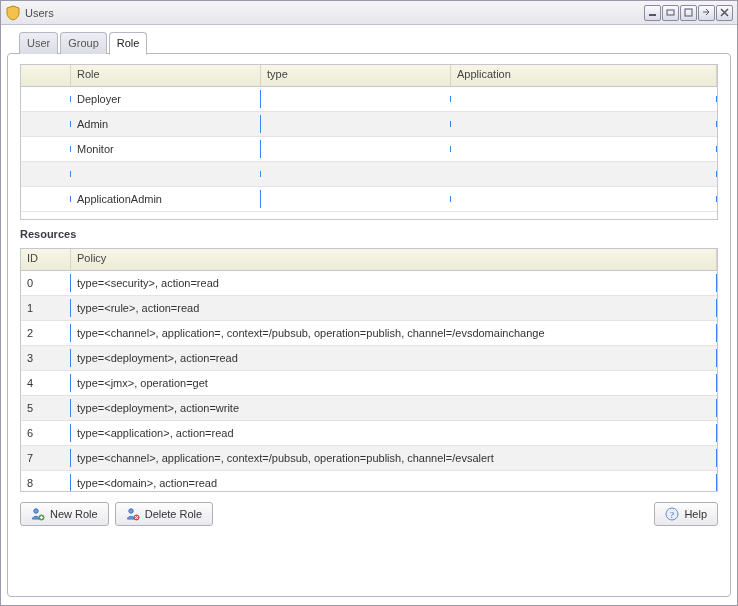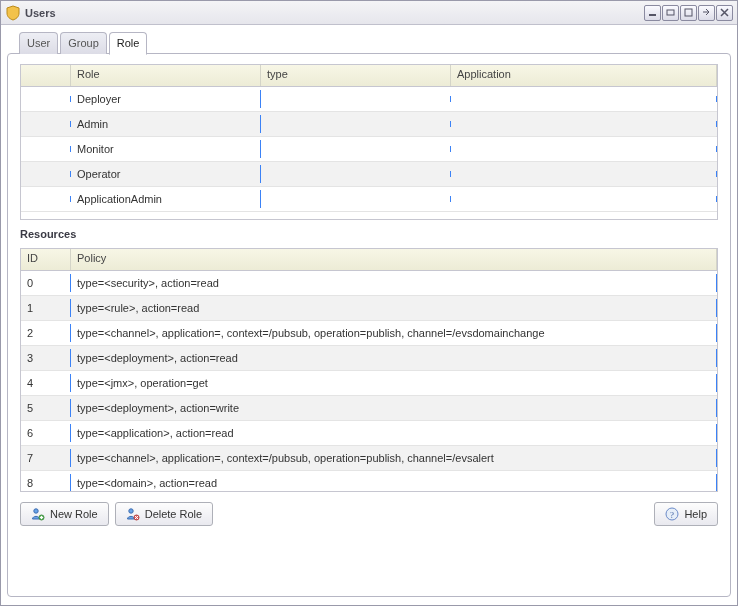--- a/index.html
+++ b/index.html
@@ -24,21 +24,21 @@
   .titlebar {
     height: 24px;
     background: linear-gradient(#f4f4f6, #e6e6ec);
     border-bottom: 1px solid #c0c0cc;
     display: flex;
     align-items: center;
     padding: 0 4px;
     gap: 4px;
   }
   .title-icon { width: 16px; height: 16px; }
-  .title-text { font-weight: bold; color: #4a4a55; flex: 1; }
+  .title-text { font-weight: normal; color: #4a4a55; flex: 1; }
   .title-btns { display: flex; gap: 1px; }
   .title-btn {
     width: 17px; height: 16px;
     border: 1px solid #8a8aa0;
     background: linear-gradient(#fafaff, #dcdce8);
     display: flex; align-items: center; justify-content: center;
     border-radius: 2px;
     cursor: pointer;
   }
   .title-btn svg { display: block; }
@@ -227,21 +227,20 @@
               <div class="cell c3"></div>
             </div>
             <div class="row">
               <div class="cell c0"></div>
               <div class="cell c1">Monitor</div>
               <div class="cell c2"></div>
               <div class="cell c3"></div>
             </div>
             <div class="row alt">
               <div class="cell c0"></div>
-              <div class="cell c1">Operator</div>
               <div class="cell c2"></div>
               <div class="cell c3"></div>
             </div>
             <div class="row">
               <div class="cell c0"></div>
               <div class="cell c1">ApplicationAdmin</div>
               <div class="cell c2"></div>
               <div class="cell c3"></div>
             </div>
           </div>

